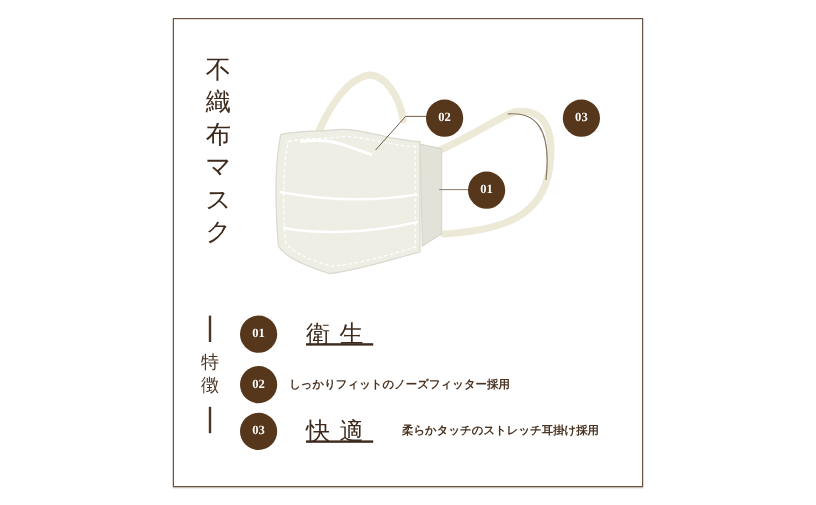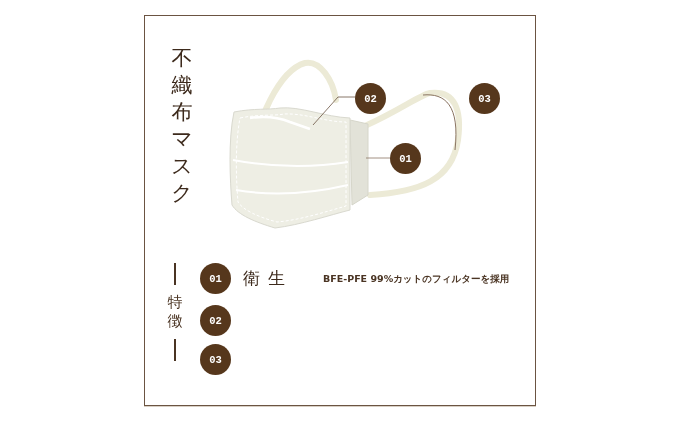--- a/index.html
+++ b/index.html
@@ -6,29 +6,29 @@
   body { width: 680px; height: 421px; position: relative; overflow: hidden;
          font-family: "DejaVu Serif", "Liberation Serif", serif; color: #4a3423; }
   .frame { position: absolute; left: 144px; top: 15px; width: 390px; height: 389px;
            border: 1px solid #6b5442; box-shadow: 0 1px 0 #d8cfc4; background: #fff; }
   .vtitle { position: absolute; left: 171px; top: 48px; width: 22px;
             display: flex; flex-direction: column; align-items: center; }
   .vtitle span { display: block; font-size: 21px; line-height: 21px; height: 27px;
                  color: #3d2a1c; text-align: center; }
   .mask { position: absolute; left: 200px; top: 55px; width: 320px; height: 200px; }
   .badge { position: absolute; width: 31px; height: 31px; border-radius: 50%;
-           background: #56371c; color: #fff; font-family: Liberation Mono, monospace;
+           background: #56371c; color: #fff; font-family: Liberation Serif, serif;
            font-weight: bold; font-size: 10.5px; display: flex; align-items: center; justify-content: center; }
   .side-label { position: absolute; left: 165px; top: 263px; width: 20px;
                 display: flex; flex-direction: column; align-items: center; }
   .side-label .bar { width: 1.5px; height: 22px; background: #4a3423; }
   .side-label .ch { font-size: 15px; line-height: 19px; color: #4a3423; }
   .side-label .gap { height: 8px; }
   .feat { position: absolute; left: 200px; display: flex; align-items: center; }
-  .feat .name { font-size: 17px; letter-spacing: 8px; color: #3d2a1c; margin-left: 12px; width: 70px; white-space: nowrap; }
+  .feat .name { font-size: 20px; letter-spacing: 8px; color: #3d2a1c; margin-left: 24px; width: 70px; white-space: nowrap; text-decoration: underline; }
   .feat .desc { font-family: "DejaVu Sans", "Liberation Sans", sans-serif; font-weight: bold;
                 font-size: 9.5px; line-height: 11px; color: #4a3423; margin-left: 10px; white-space: nowrap; }
   .feat .badge { position: static; }
 </style>
 </head>
 <body>
 
 <div class="frame"></div>
 
 <div class="vtitle">
@@ -73,23 +73,29 @@
   <div class="ch">特</div>
   <div class="ch">徴</div>
   <div class="gap"></div>
   <div class="bar"></div>
 </div>
 
 <div class="feat" style="top:263px;">
   <div class="badge">01</div>
   <div class="name">衛生</div>
   <div class="desc">
-    <div>BFE-PFE 99%カットのフィルターを採用</div>
   </div>
 </div>
 
 <div class="feat" style="top:305px;">
   <div class="badge">02</div>
+  <div class="desc">
+    <div>しっかりフィットのノーズフィッター採用</div>
+  </div>
 </div>
 
 <div class="feat" style="top:344px;">
   <div class="badge">03</div>
+  <div class="name">快適</div>
+  <div class="desc">
+    <div>柔らかタッチのストレッチ耳掛け採用</div>
+  </div>
 </div>
 
 </body></html>

